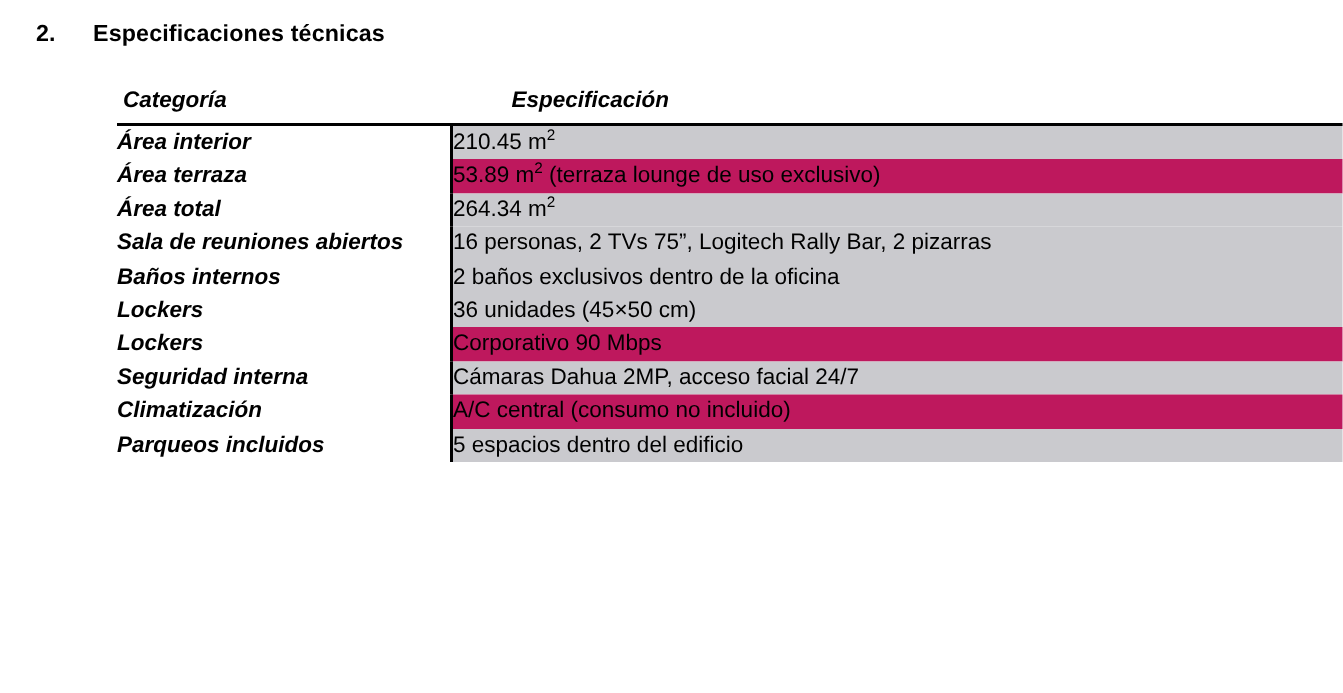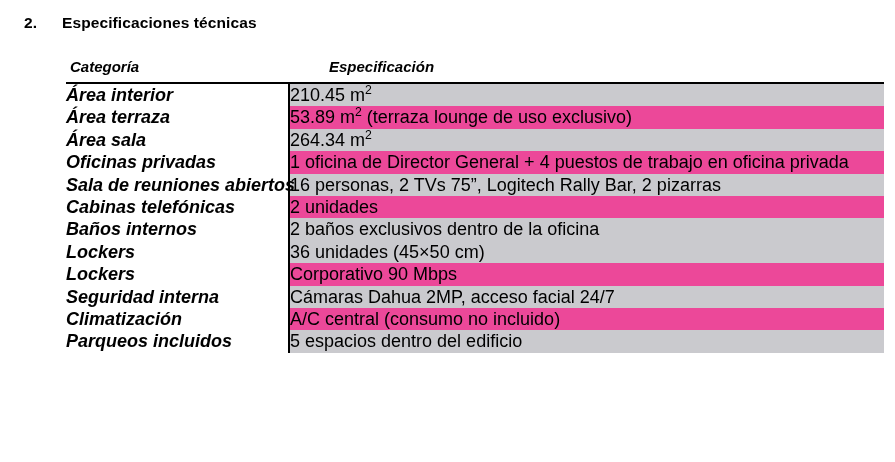--- a/index.html
+++ b/index.html
@@ -38,34 +38,34 @@
     width: 38px;
     flex: 0 0 38px;
   }
   .section-title {
     white-space: nowrap;
   }
 
   
   .spec-table {
     position: absolute;
-    left: 66px;
+    left: 78px;
     top: 57px;
     width: 818px;
     border-collapse: collapse;
     table-layout: fixed;
   }
   .spec-table col.col-cat { width: 223px; }
   .spec-table col.col-spec { width: 595px; }
 
   .spec-table th,
   .spec-table td {
     padding: 0;
     vertical-align: top;
-    font-size: 18px;
+    font-size: 15px;
     line-height: 22.4px;
   }
 
   
   .spec-table thead th {
     font-style: italic;
     font-weight: bold;
     font-size: 15px;
     text-align: left;
     height: 23px;
@@ -86,21 +86,21 @@
     padding-right: 6px;
     border-right: 2px solid #000000;
     background: #ffffff;
     white-space: nowrap;
   }
   .cell-spec {
     padding-left: 40px;
     padding-right: 8px;
   }
   tr.shaded .cell-spec { background: #cacace; }
-  tr.plain  .cell-spec { background: #ec4899; margin-top: 48px; }
+  tr.plain  .cell-spec { background: #be185d; margin-top: 48px; }
 
   .cell-text { display: block; }
 
   sup {
     font-size: 0.68em;
     vertical-align: super;
     line-height: 0;
   }
 </style>
 </head>
@@ -131,41 +131,29 @@
             <span class="cell-text">210.45 m<sup>2</sup></span>
           </td>
         </tr>
         <tr class="plain">
           <td class="cell-cat">Área terraza</td>
           <td class="cell-spec">
             <span class="cell-text">53.89 m<sup>2</sup> (terraza lounge de uso exclusivo)</span>
           </td>
         </tr>
         <tr class="shaded">
-          <td class="cell-cat">Área sala</td>
+          <td class="cell-cat">Área total</td>
           <td class="cell-spec">
             <span class="cell-text">264.34 m<sup>2</sup></span>
-          </td>
-        </tr>
-        <tr class="plain">
-          <td class="cell-cat">Oficinas privadas</td>
-          <td class="cell-spec">
-            <span class="cell-text">1 oficina de Director General + 4 puestos de trabajo en oficina privada</span>
           </td>
         </tr>
         <tr class="shaded">
           <td class="cell-cat">Sala de reuniones abiertos</td>
           <td class="cell-spec">
             <span class="cell-text">16 personas, 2 TVs 75”, Logitech Rally Bar, 2 pizarras</span>
-          </td>
-        </tr>
-        <tr class="plain">
-          <td class="cell-cat">Cabinas telefónicas</td>
-          <td class="cell-spec">
-            <span class="cell-text">2 unidades</span>
           </td>
         </tr>
         <tr class="shaded">
           <td class="cell-cat">Baños internos</td>
           <td class="cell-spec">
             <span class="cell-text">2 baños exclusivos dentro de la oficina</span>
           </td>
         </tr>
         <tr class="shaded">
           <td class="cell-cat">Lockers</td>

